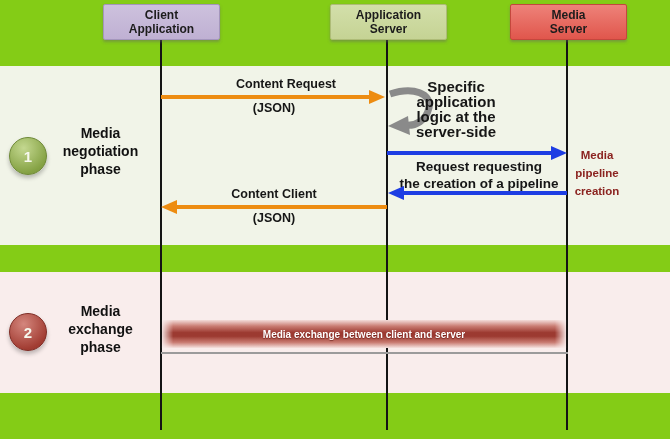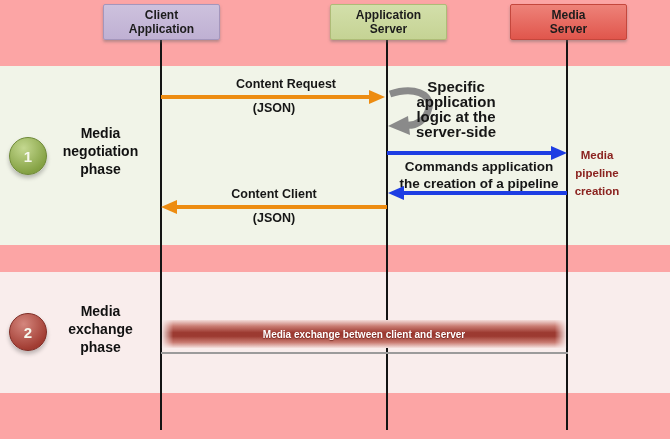--- a/index.html
+++ b/index.html
@@ -1,17 +1,17 @@
 <!DOCTYPE html>
 <html><head>
 <meta charset="utf-8">
 <style>
   html,body{margin:0;padding:0;background:#ffffff;}
   .canvas{
-    position:relative;width:670px;height:439px;background:#fca5a5;overflow:hidden;
+    position:relative;width:670px;height:439px;background:#84cc16;overflow:hidden;
     font-family:"Liberation Sans",sans-serif;color:#1a1a1a;
   }
   .preline{white-space:pre-line;}
   
   .band{position:absolute;left:0;width:670px;}
   .band1{top:66px;height:179px;background:#f1f4e8;}
   .band2{top:272px;height:121px;background:#f9edec;}
   
   .lifeline{position:absolute;top:38px;height:392px;width:2px;background:#141414;}
   
@@ -113,21 +113,21 @@
   <svg class="self-loop" width="56" height="52" viewBox="0 0 56 52">
     <path d="M4,10 C28,2 46,10 43,24 C40,36 30,43 18,41" stroke="#8a8a8a" stroke-width="7" fill="none"></path>
     <polygon points="22,32 24,51 2,42" fill="#8a8a8a"></polygon>
   </svg>
   <div class="msg-label loop-note preline">Specific application
 logic at the
 server-side</div>
 
   <div class="shaft blue" style="left:387px;top:151px;width:164px;"></div>
   <div class="head head-right-blue" style="left:551px;top:146px;"></div>
-  <div class="msg-label cmd-label preline">Commands application
+  <div class="msg-label cmd-label preline">Request requesting
 the creation of a pipeline</div>
 
   <div class="head head-left-blue" style="left:388px;top:186px;"></div>
   <div class="shaft blue" style="left:404px;top:191px;width:163px;"></div>
 
   <div class="msg-label pipeline-note preline">Media
 pipeline
 creation</div>
 
   <div class="msg-label ans-title">Content Client</div>

